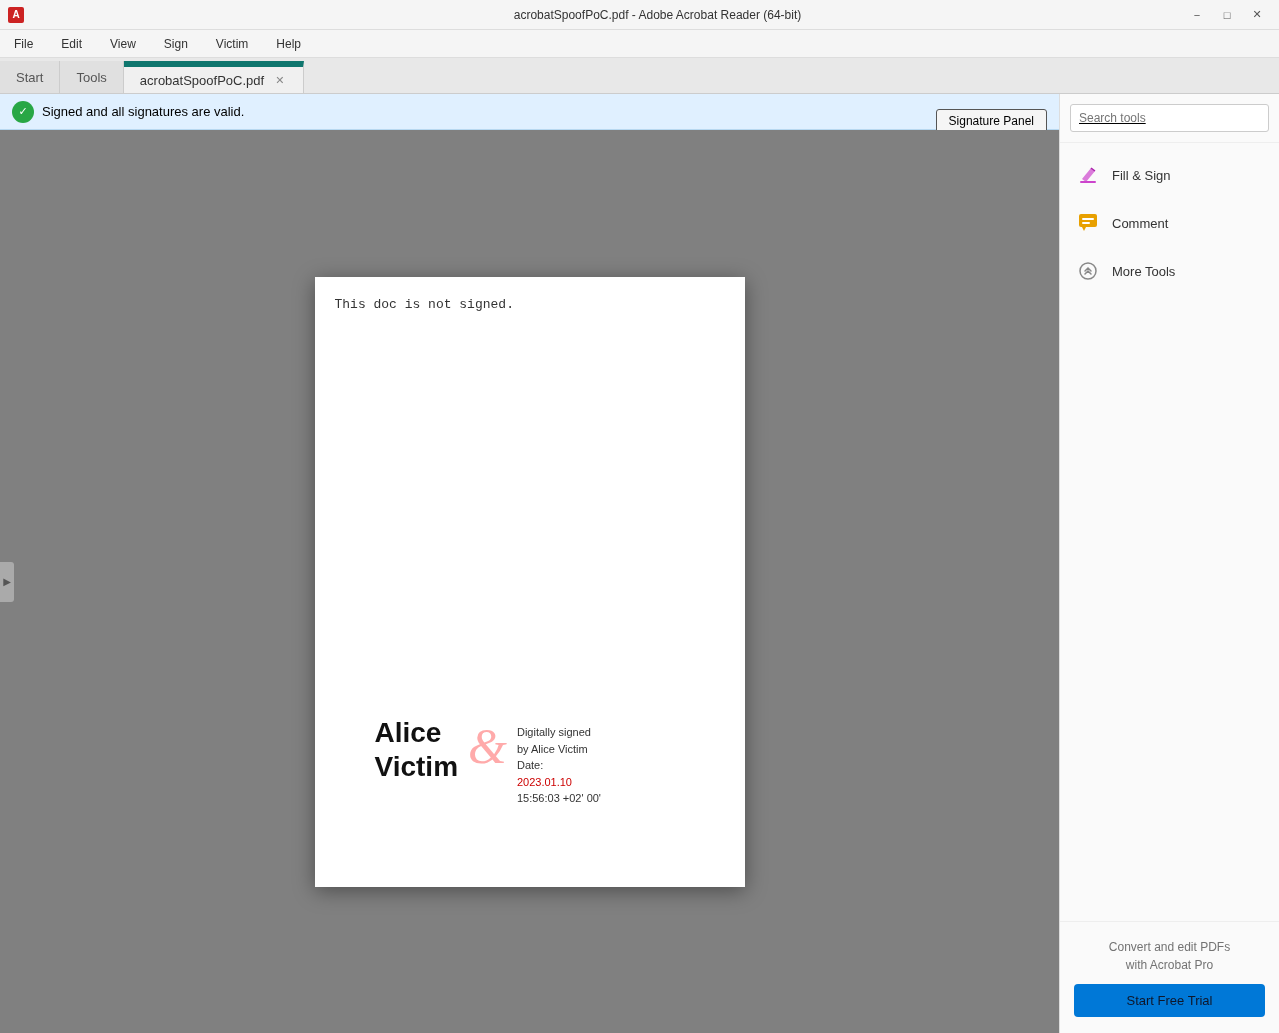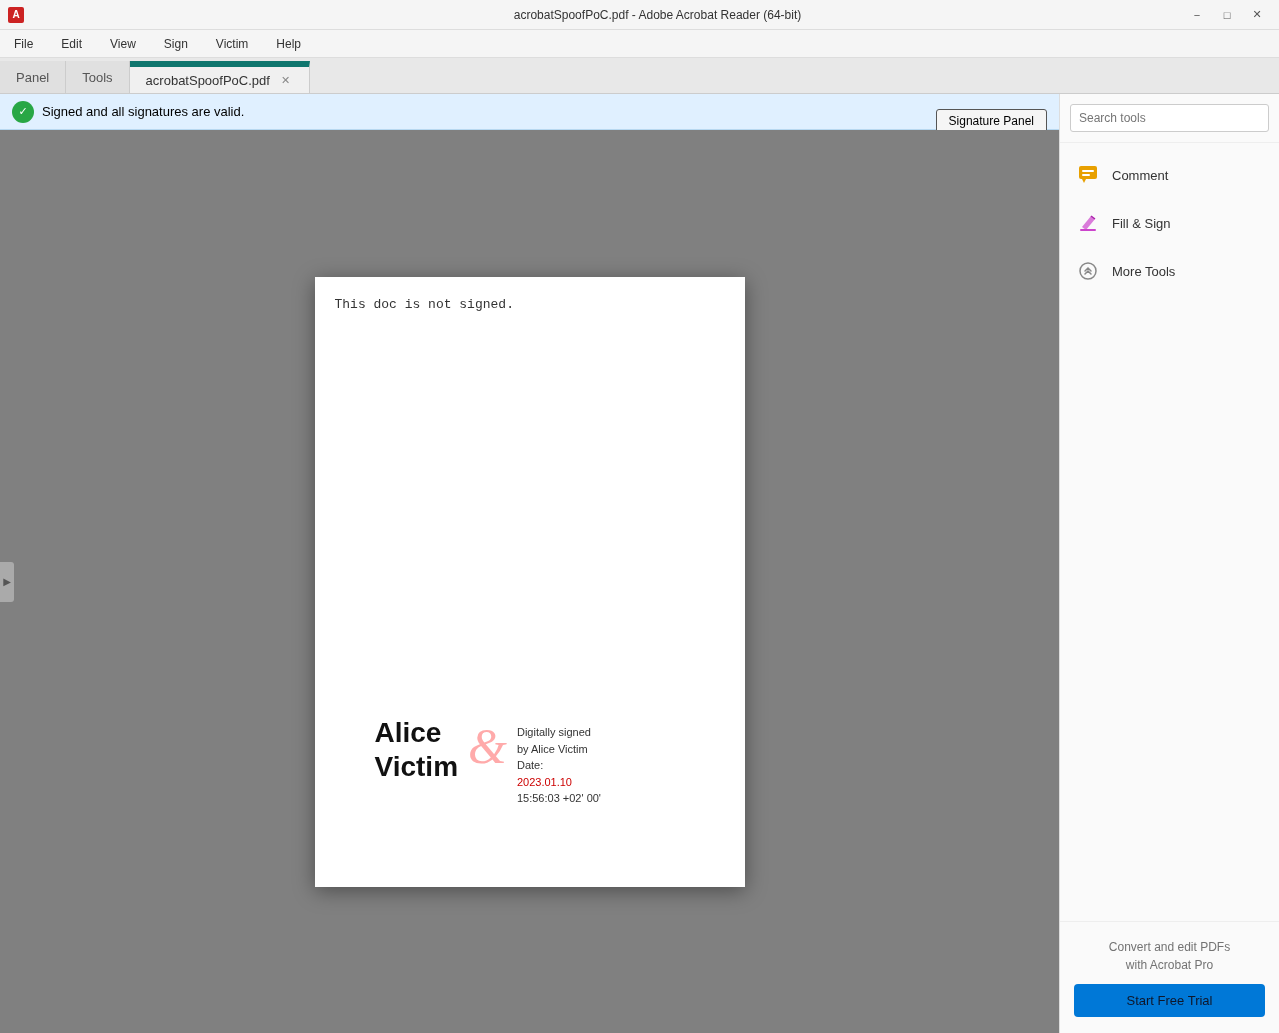--- a/index.html
+++ b/index.html
@@ -232,20 +232,21 @@
     }
     .search-tools-input {
       width: 100%;
       height: 28px;
       border: 1px solid #ccc;
       border-radius: 3px;
       padding: 0 8px;
       font-size: 12px;
       background: white;
       outline: none;
+      text-decoration: underline;
     }
 
     .tools-list {
       flex: 1;
       padding: 8px 0;
     }
 
     .tool-item {
       display: flex;
       align-items: center;
@@ -315,21 +316,21 @@
   <span class="menubar-item">File</span>
   <span class="menubar-item">Edit</span>
   <span class="menubar-item">View</span>
   <span class="menubar-item">Sign</span>
   <span class="menubar-item">Victim</span>
   <span class="menubar-item">Help</span>
 </div>
 
 <div class="tabbar">
   <div class="tab">
-    <span>Panel</span>
+    <span>Start</span>
   </div>
   <div class="tab">
     <span>Tools</span>
   </div>
   <div class="tab active">
     <span>acrobatSpoofPoC.pdf</span>
     <span class="tab-close">✕</span>
   </div>
 </div>
 
@@ -372,43 +373,43 @@
   </div>
 
   <div class="right-panel">
     <div class="search-tools-box">
       <input type="text" class="search-tools-input" placeholder="Search tools" style="">
     </div>
 
     <div class="tools-list">
 
       <div class="tool-item">
+        <div class="tool-icon" style="color:#cc44cc;">
+          <svg width="22" height="22" viewBox="0 0 22 22" fill="none">
+            <rect x="3" y="17" width="16" height="2" rx="1" fill="#cc44cc"></rect>
+            <path d="M5 15 L14 4 L18 7 L9 18 Z" fill="#cc44cc" opacity="0.7"></path>
+            <path d="M14 4 L18 7" stroke="#aa22aa" stroke-width="1.5"></path>
+          </svg>
+        </div>
+        <span class="tool-label">Fill &amp; Sign</span>
+      </div>
+
+      <div class="tool-item">
         <div class="tool-icon" style="color:#e8a000;">
           <svg width="22" height="22" viewBox="0 0 22 22" fill="none">
             <rect x="2" y="2" width="18" height="13" rx="2" fill="#e8a000"></rect>
             <polygon points="5,15 9,15 7,19" fill="#e8a000"></polygon>
             <rect x="5" y="6" width="12" height="2" rx="1" fill="white"></rect>
             <rect x="5" y="10" width="8" height="2" rx="1" fill="white"></rect>
           </svg>
         </div>
         <span class="tool-label">Comment</span>
       </div>
 
       <div class="tool-item">
-        <div class="tool-icon" style="color:#cc44cc;">
-          <svg width="22" height="22" viewBox="0 0 22 22" fill="none">
-            <rect x="3" y="17" width="16" height="2" rx="1" fill="#cc44cc"></rect>
-            <path d="M5 15 L14 4 L18 7 L9 18 Z" fill="#cc44cc" opacity="0.7"></path>
-            <path d="M14 4 L18 7" stroke="#aa22aa" stroke-width="1.5"></path>
-          </svg>
-        </div>
-        <span class="tool-label">Fill &amp; Sign</span>
-      </div>
-
-      <div class="tool-item">
         <div class="tool-icon" style="color:#888;">
           <svg width="22" height="22" viewBox="0 0 22 22" fill="none">
             <circle cx="11" cy="11" r="8" stroke="#888" stroke-width="1.5" fill="none"></circle>
             <path d="M8 11 L11 8 L14 11" stroke="#888" stroke-width="1.5" stroke-linecap="round" fill="none"></path>
             <path d="M8 14 L11 11 L14 14" stroke="#888" stroke-width="1.5" stroke-linecap="round" fill="none"></path>
           </svg>
         </div>
         <span class="tool-label">More Tools</span>
       </div>
     </div>

